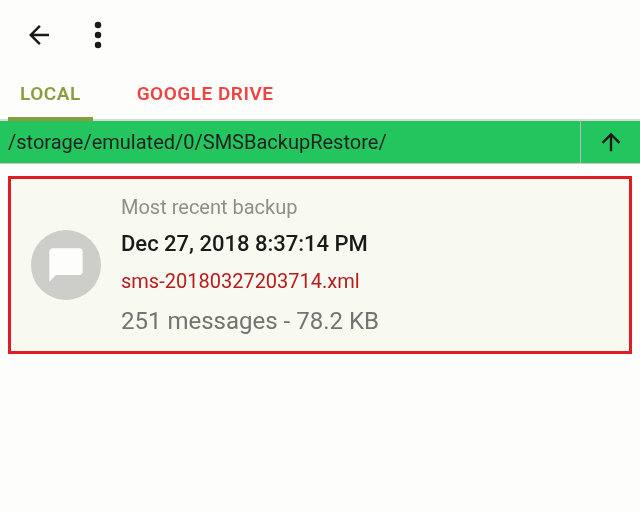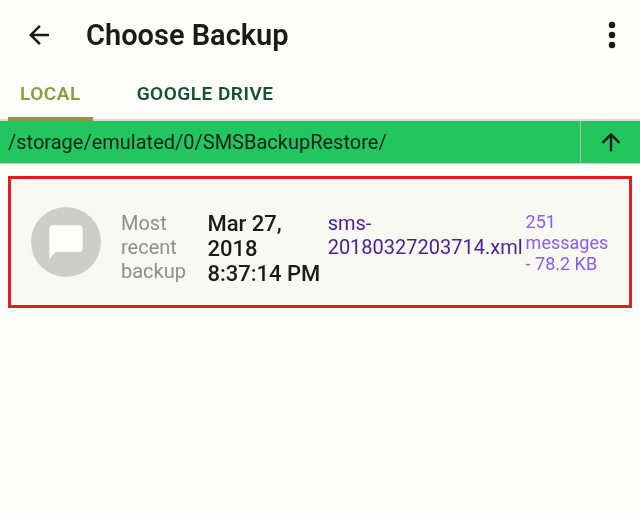--- a/index.html
+++ b/index.html
@@ -43,21 +43,21 @@
       border-bottom: 2px solid #d8d8d4;
       background: #fdfdfb;
       padding: 0 8px;
       gap: 32px;
     }
     .tab {
       padding: 14px 12px 12px 12px;
       font-size: 19px;
       font-weight: 600;
       letter-spacing: 0.5px;
-      color: #14532d;
+      color: #ef4444;
       cursor: pointer;
       border-bottom: 4px solid transparent;
       margin-bottom: -2px;
     }
     .tab.active {
       color: #8b9b3f;
       border-bottom-color: #8b9b3f;
     }
     .path-bar {
       display: flex;
@@ -99,55 +99,53 @@
       background: #cdcdc9;
       display: flex;
       align-items: center;
       justify-content: center;
       margin-right: 20px;
       flex-shrink: 0;
       margin-left: 8px;
     }
     .backup-info {
       display: flex;
-      flex-direction: row;
-      gap: 3px;
-      margin-top: 16px;
+      flex-direction: column;
+      gap: 10px;
     }
     .recent-label {
       font-size: 20px;
       color: #8f8f8a;
       margin-bottom: 2px;
     }
     .backup-date {
       font-size: 22px;
       font-weight: 500;
       color: #1a1a1a;
       margin-bottom: 3px;
     }
     .backup-filename {
       font-size: 20px;
-      color: #4c1d95;
+      color: #b91c1c;
       margin-bottom: 4px;
     }
     .backup-meta {
-      font-size: 18px;
-      color: #8b5cf6;
+      font-size: 24px;
+      color: #737373;
     }
   </style>
 </head>
 <body>
 
 <div class="app-bar">
   <div class="back-btn">
     <svg width="30" height="30" viewBox="0 0 24 24" fill="#1a1a1a">
       <path d="M20 11H7.83l5.59-5.59L12 4l-8 8 8 8 1.41-1.41L7.83 13H20v-2z"></path>
     </svg>
   </div>
-  <div class="app-title">Choose Backup</div>
   <div class="more-btn">
     <svg width="8" height="30" viewBox="0 0 6 24" fill="#1a1a1a">
       <circle cx="3" cy="4" r="2.6"></circle>
       <circle cx="3" cy="12" r="2.6"></circle>
       <circle cx="3" cy="20" r="2.6"></circle>
     </svg>
   </div>
 </div>
 
 <div class="tabs">
@@ -166,18 +164,18 @@
 
 <div class="content">
   <div class="backup-item">
     <div class="backup-icon">
       <svg width="40" height="40" viewBox="0 0 24 24" fill="#fdfdfb">
         <path d="M20 2H4c-1.1 0-2 .9-2 2v18l4-4h14c1.1 0 2-.9 2-2V4c0-1.1-.9-2-2-2z"></path>
       </svg>
     </div>
     <div class="backup-info">
       <div class="recent-label">Most recent backup</div>
-      <div class="backup-date">Mar 27, 2018 8:37:14 PM</div>
+      <div class="backup-date">Dec 27, 2018 8:37:14 PM</div>
       <div class="backup-filename">sms-20180327203714.xml</div>
       <div class="backup-meta">251 messages - 78.2 KB</div>
     </div>
   </div>
 </div>
 
 </body></html>

